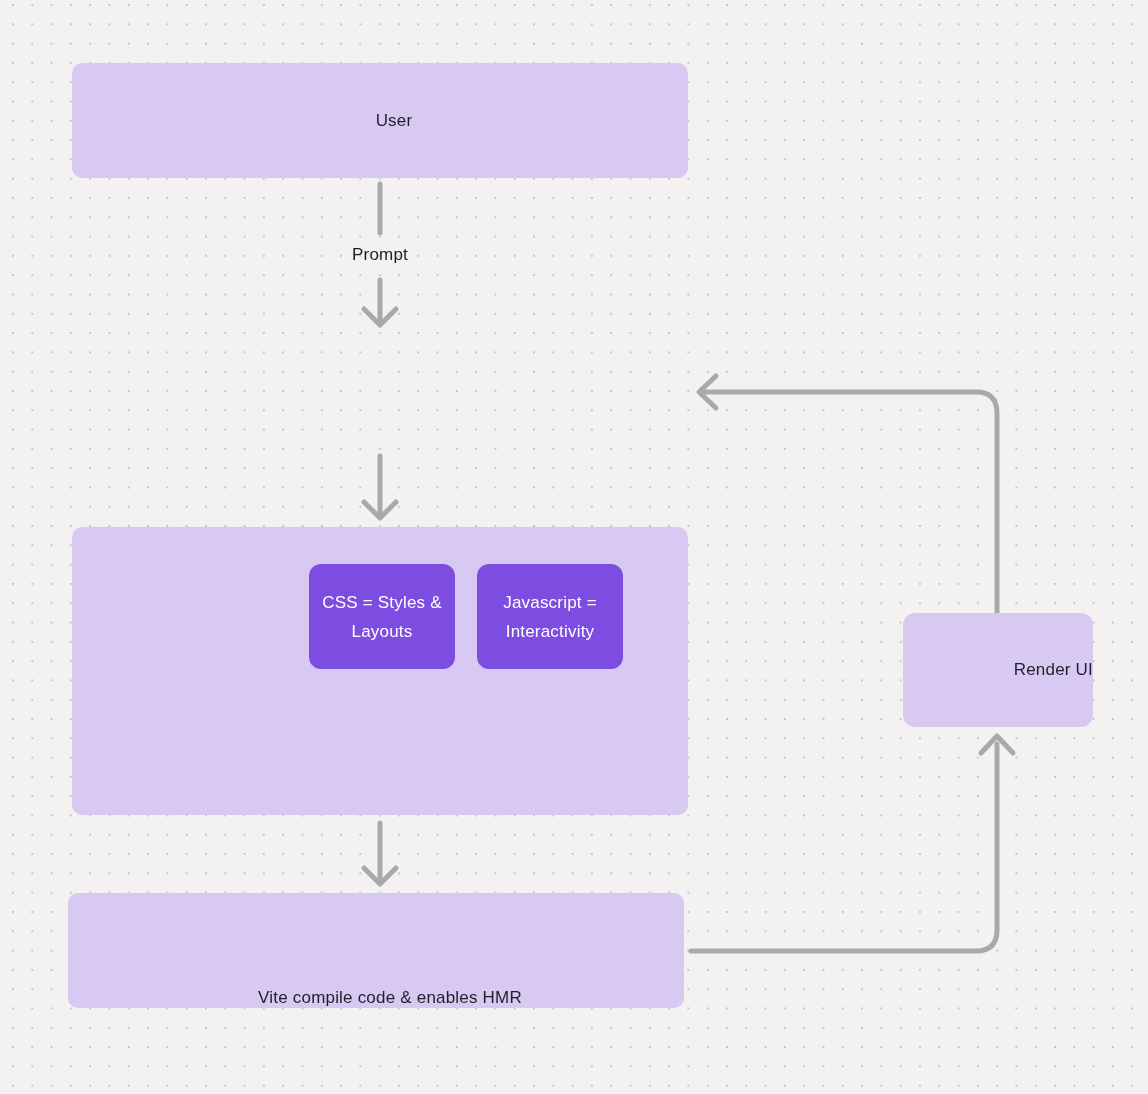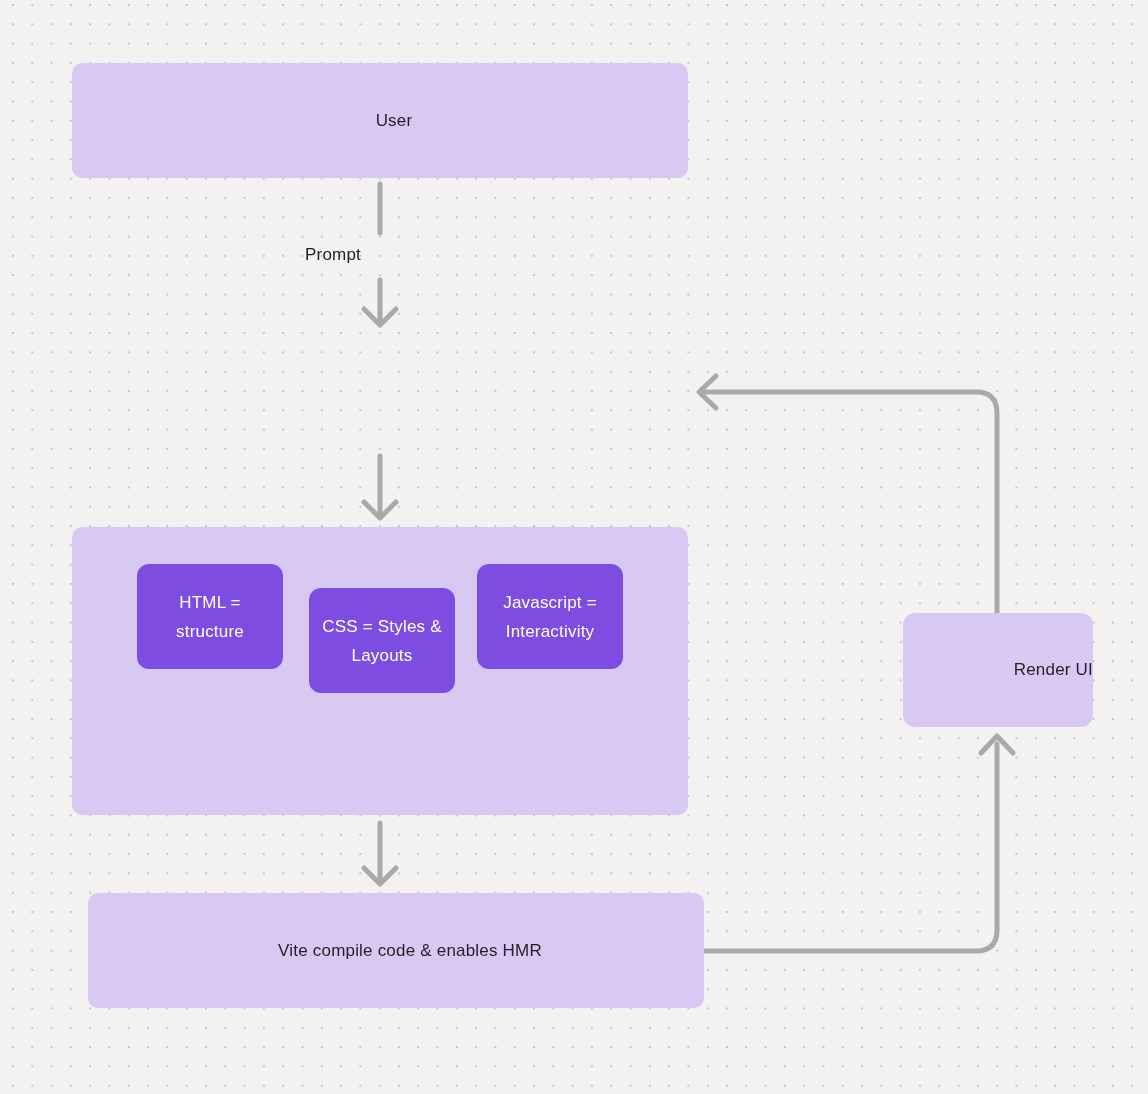--- a/index.html
+++ b/index.html
@@ -50,41 +50,42 @@
     background: #7d4ce0;
     border-radius: 12px;
     color: #ffffff;
     font-size: 17px;
     line-height: 29px;
     padding: 8px 10px;
   }
   .node-user        { left: 72px;  top: 63px;  width: 616px; height: 115px; }
   .node-web         { left: 72px;  top: 333px; width: 616px; height: 115px; }
   .node-group       { left: 72px;  top: 527px; width: 616px; height: 288px; display: block; }
-  .node-vite        { left: 88px;  top: 893px; width: 616px; height: 115px; }
+  .node-vite        { left: 68px;  top: 893px; width: 616px; height: 115px; align-items: flex-end; }
   .node-render      { left: 903px; top: 613px; width: 190px; height: 114px; border-radius: 12px; justify-content: flex-end; }
   .sub-node         { top: 37px; width: 146px; height: 105px; }
   .sub-html         { left: 65px; }
-  .sub-css          { left: 237px; margin-top: 24px; }
+  .sub-css          { left: 237px; }
   .sub-js           { left: 405px; }
   .group-caption {
     position: absolute;
     left: 0;
     top: 189px;
     width: 100%;
     text-align: center;
     color: #211f27;
     font-size: 17px;
     letter-spacing: 0.2px;
   }
   .edge-label {
     position: absolute;
     left: 305px;
     top: 245px;
     width: 150px;
+    text-align: center;
     color: #1e1c24;
     font-size: 17px;
     letter-spacing: 0.2px;
   }
 </style>
 </head>
 <body>
 
 <div class="canvas">
 
@@ -115,23 +116,20 @@
   </svg>
 
   <div class="node node-light node-user">
     <span>User</span>
   </div>
 
   <div class="edge-label">Prompt</div>
 
 
   <div class="node node-light node-group">
-    <div class="node node-dark sub-node sub-html">
-      <span>HTML = structure</span>
-    </div>
     <div class="node node-dark sub-node sub-css">
       <span>CSS = Styles &amp; Layouts</span>
     </div>
     <div class="node node-dark sub-node sub-js">
       <span>Javascript = Interactivity</span>
     </div>
   </div>
 
   <div class="node node-light node-vite">
     <span>Vite compile code &amp; enables HMR</span>

